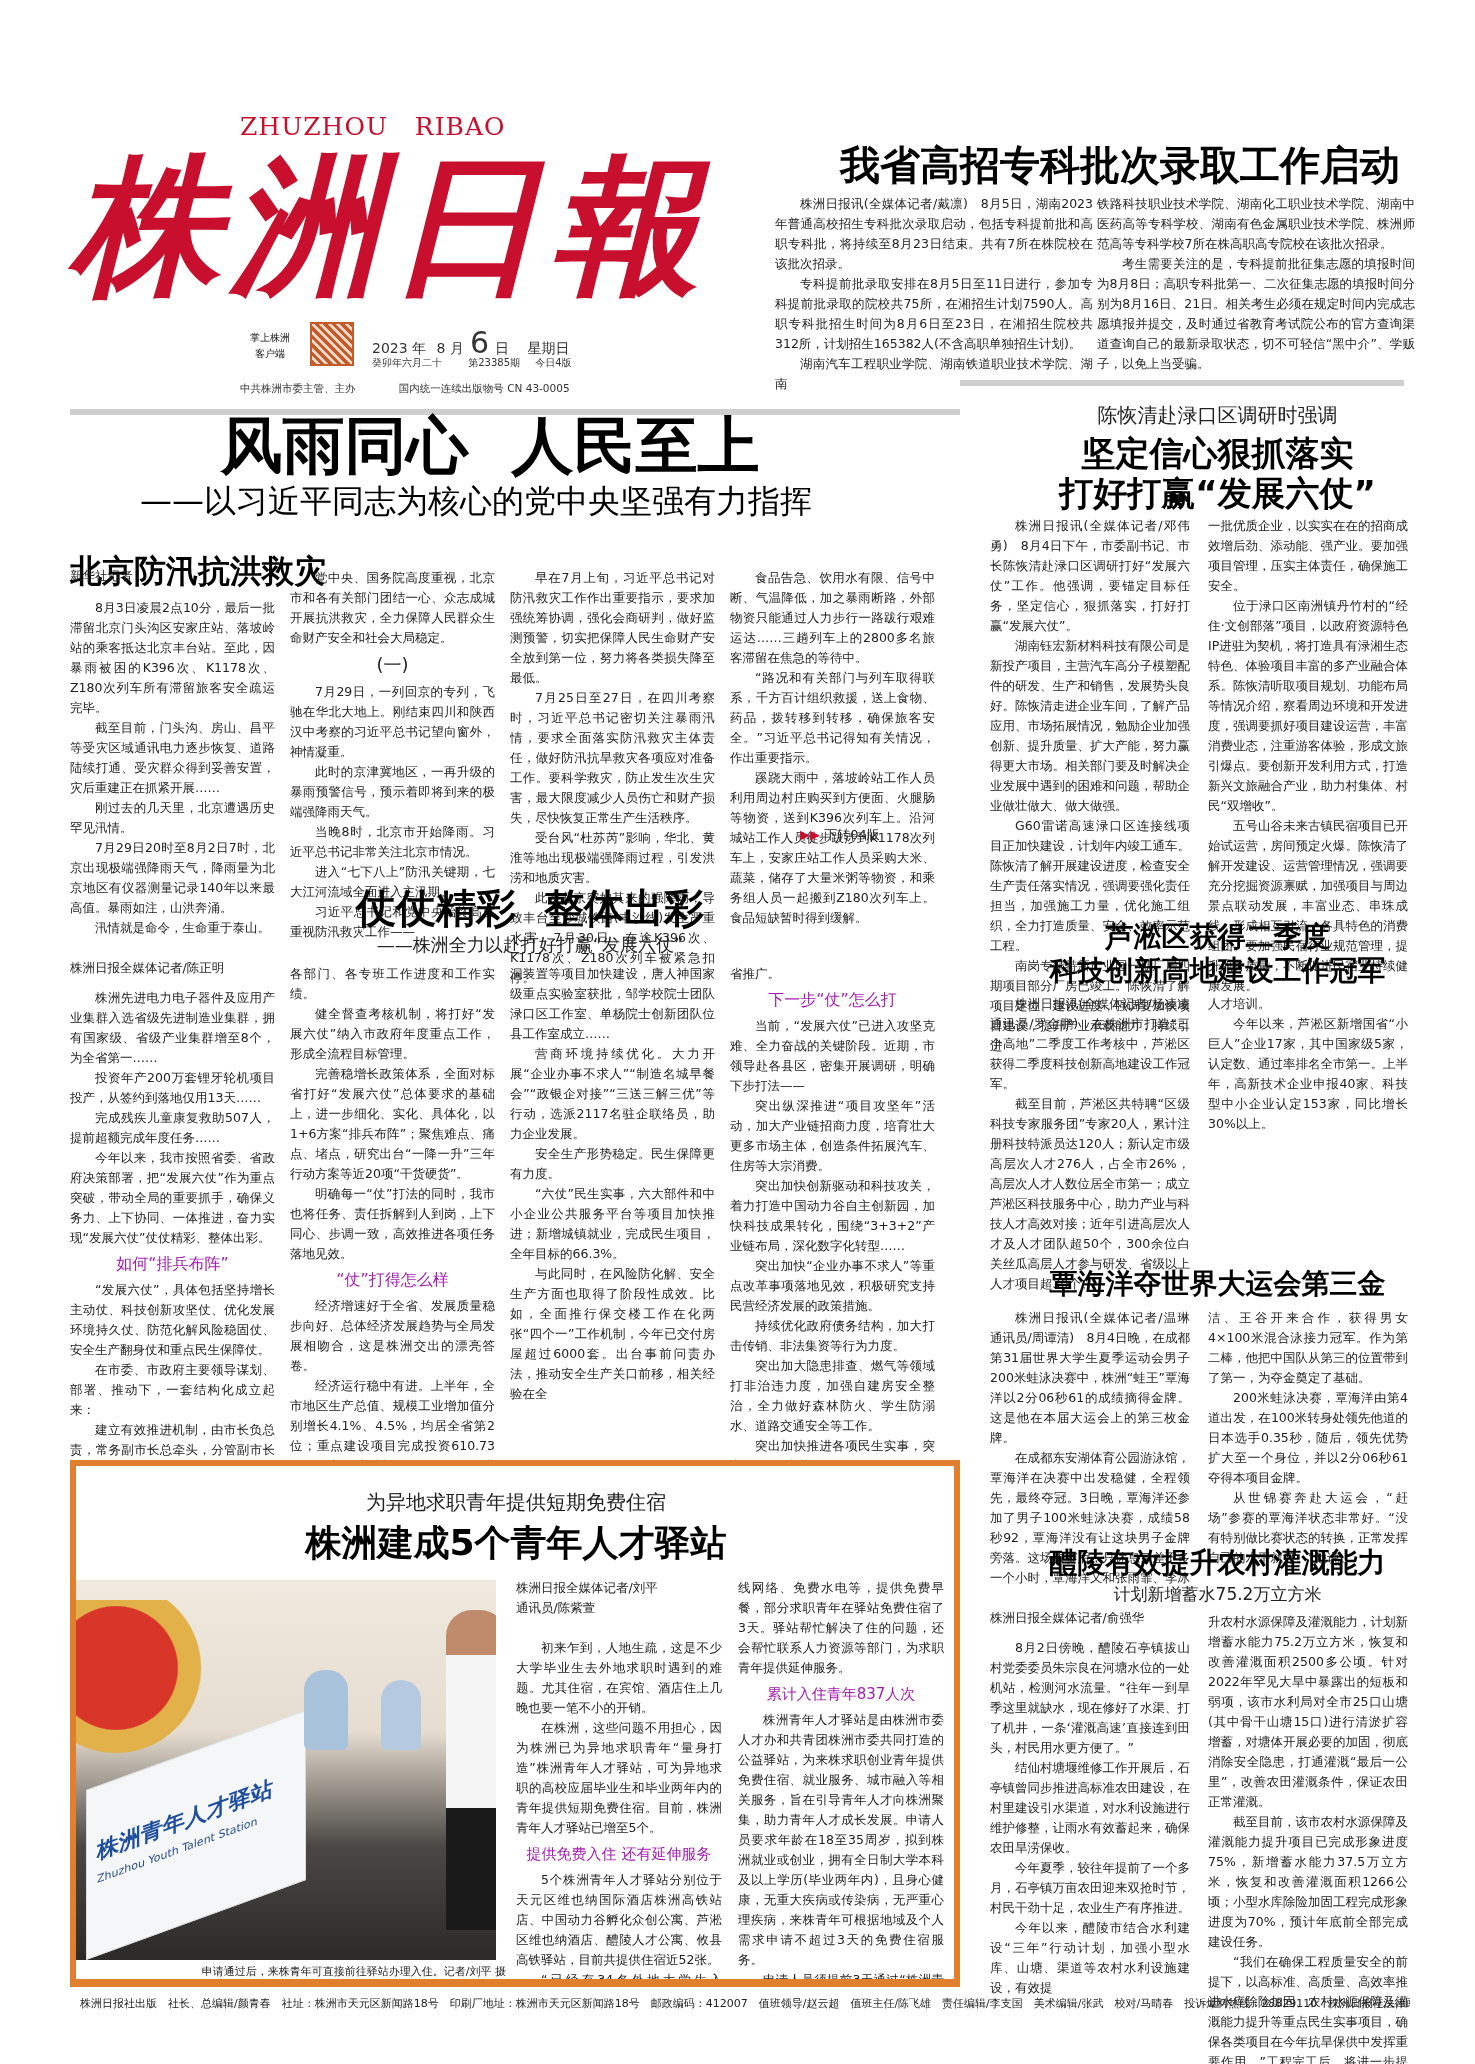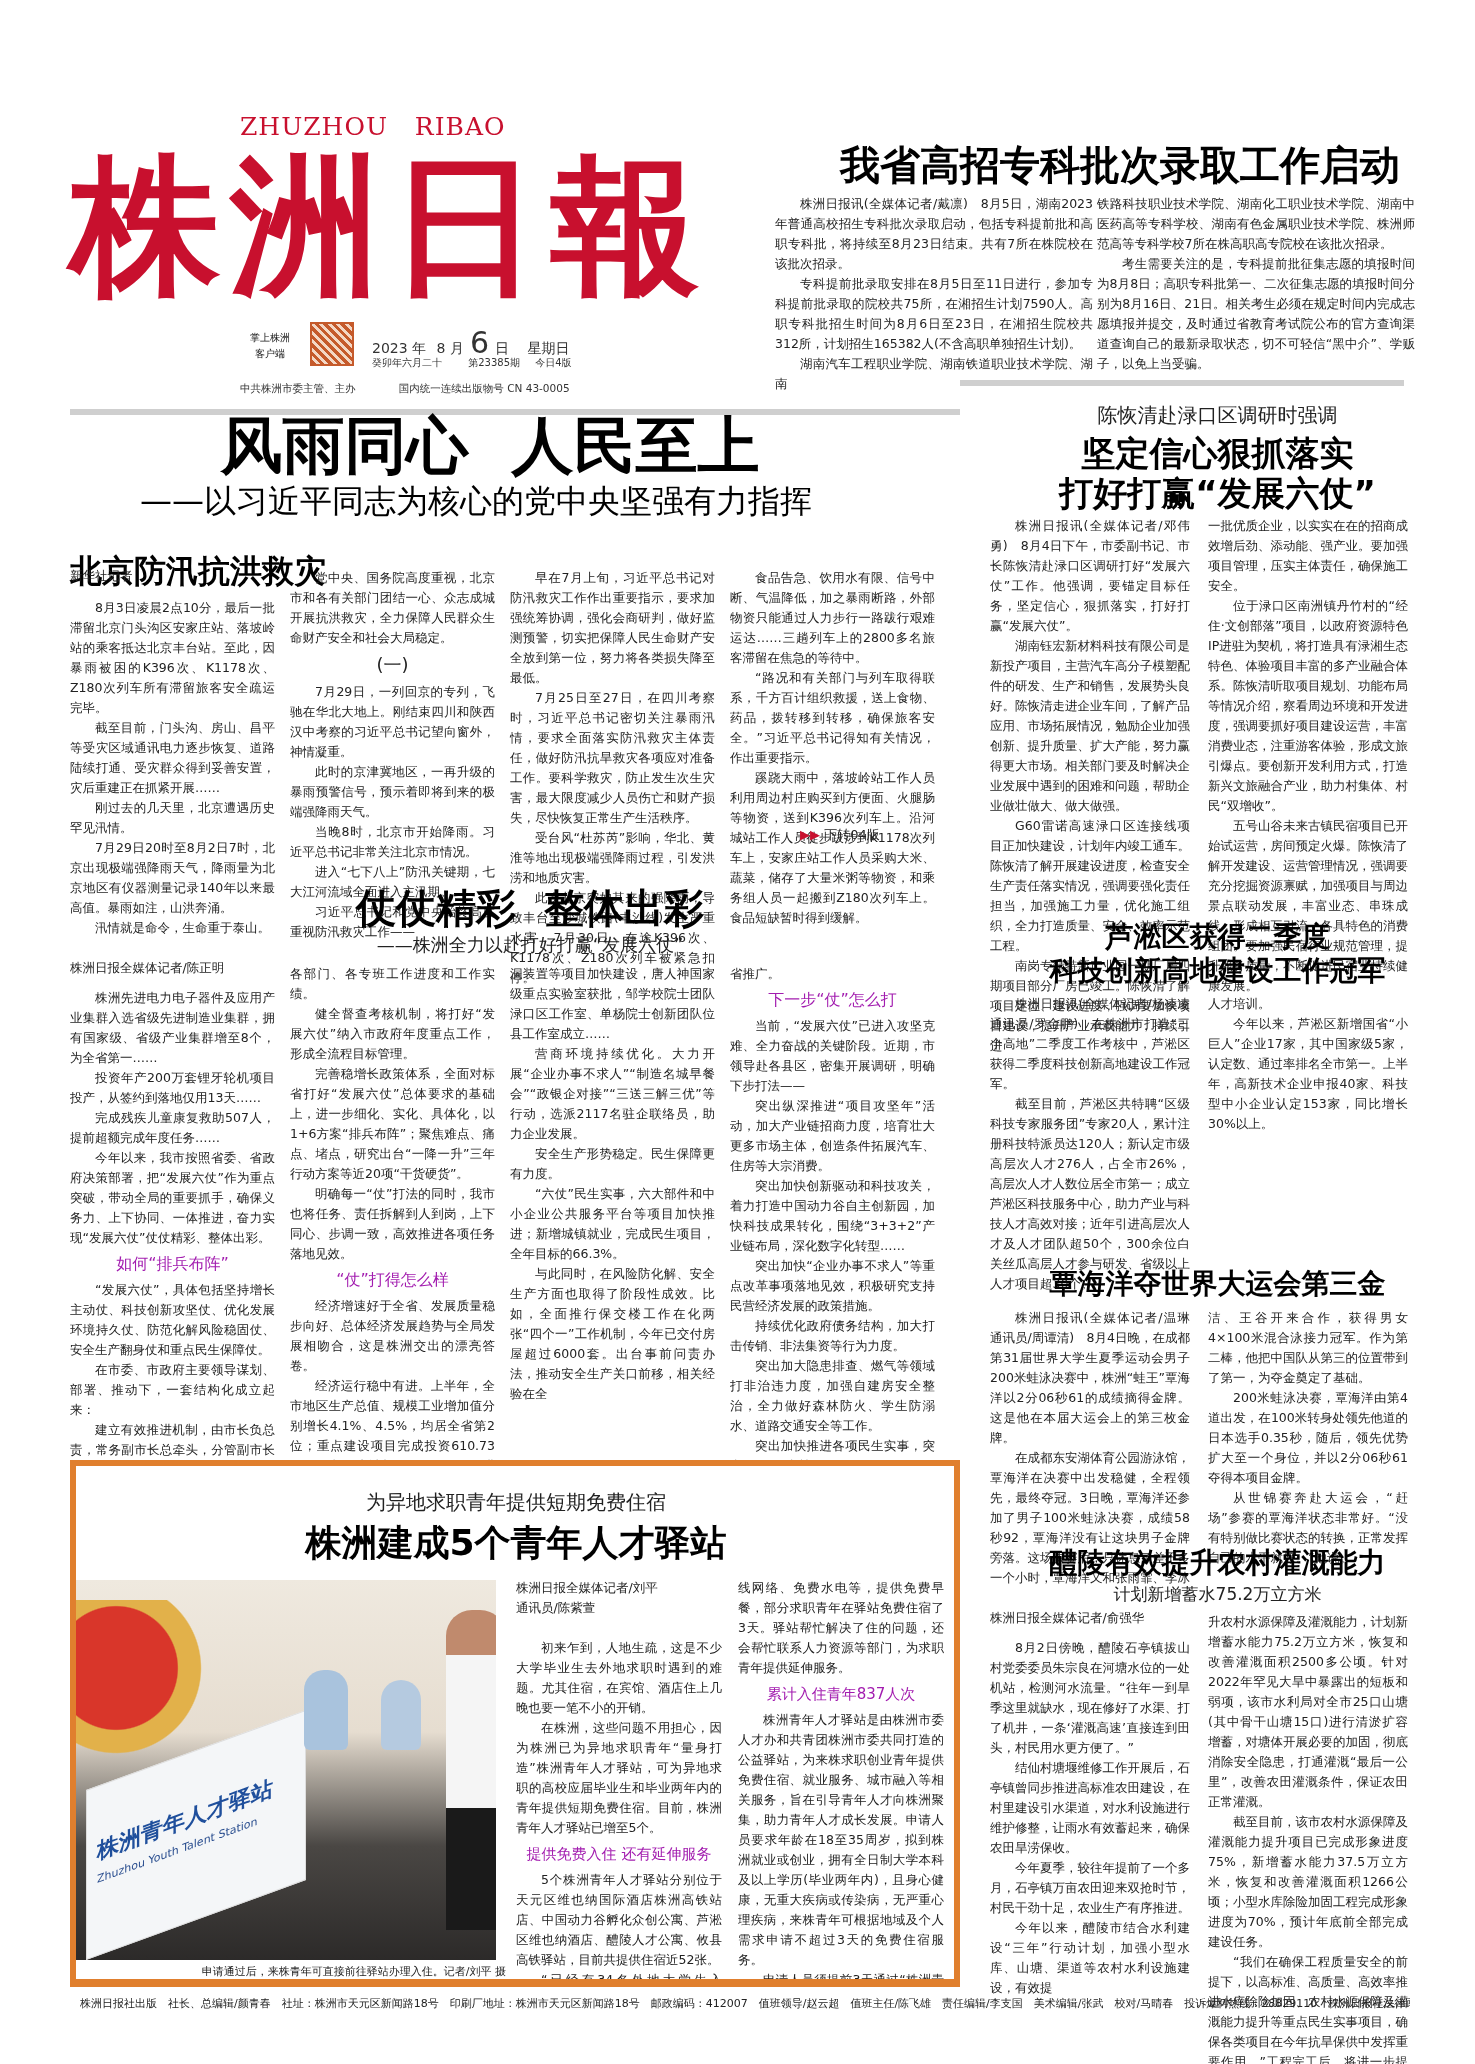--- a/index.html
+++ b/index.html
@@ -4,21 +4,21 @@
 <style>
   *{box-sizing:border-box;margin:0;padding:0}
   html,body{width:1475px;height:2064px;background:#fff;overflow:hidden}
   body{position:relative;font-family:"DejaVu Sans","Liberation Sans",sans-serif;color:#111}
   .abs{position:absolute}
   .serif{font-family:"DejaVu Serif","Liberation Serif",serif}
   .body-text{font-size:12.5px;line-height:20px;text-align:justify;color:#222}
   .body-text p{text-indent:2em}
   .col{position:absolute}
   .rule{position:absolute;background:#cfcfcf}
-  .masthead-title{color:#c8102e;font-family:"DejaVu Serif","Liberation Serif",serif;font-weight:bold;letter-spacing:10px}
+  .masthead-title{color:#c8102e;font-family:"DejaVu Serif","Liberation Serif",serif;font-weight:bold;font-style:italic;letter-spacing:10px}
   .hl{font-weight:bold;color:#000;text-align:center;white-space:nowrap}
   .sub{font-weight:normal;color:#222;text-align:center;white-space:nowrap}
   .byline{font-size:12.5px;color:#222}
   .subhead{font-size:16px;text-align:center;color:#a21caf}
   .turn{font-size:13px;color:#222;text-align:left}
   .turn .tri{color:#c8102e}
   .photo{position:absolute;overflow:hidden;background:linear-gradient(180deg,#efe9df 0%,#e6ddd0 40%,#4a4744 70%,#2c2a29 100%)}
   .footer{font-size:11px;color:#222;white-space:nowrap}
 </style>
 </head>

